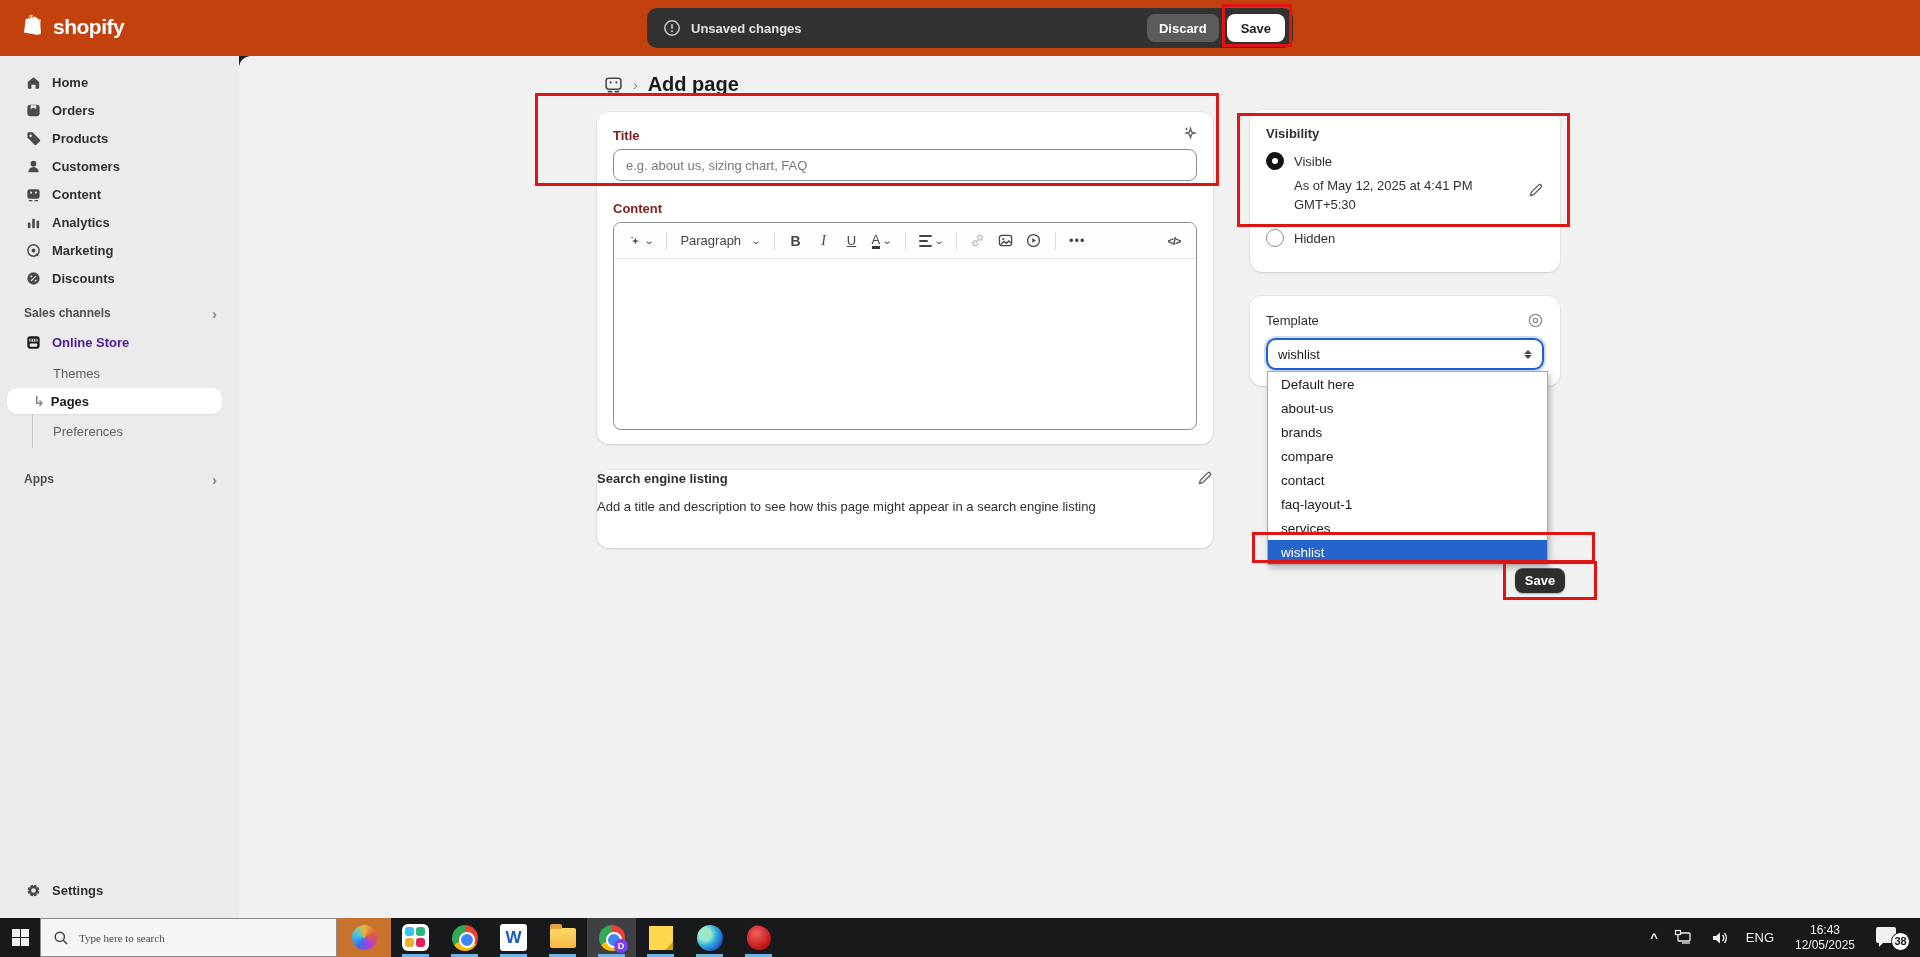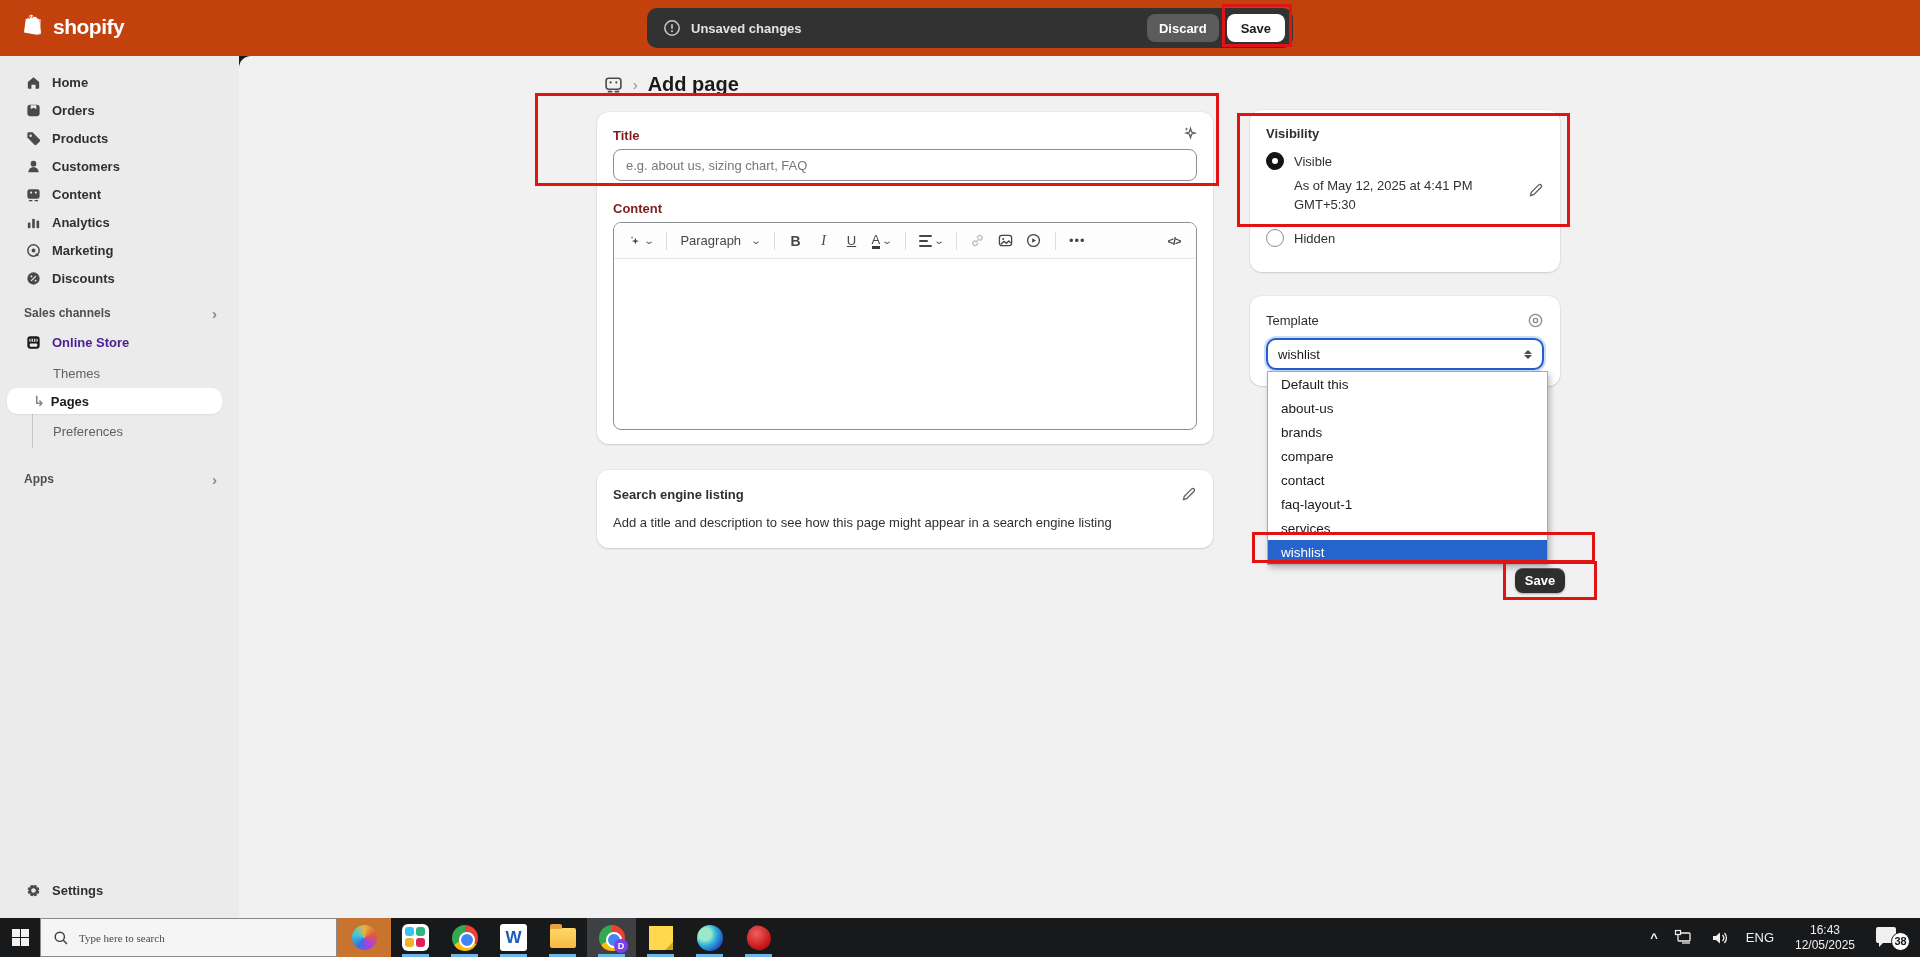--- a/index.html
+++ b/index.html
@@ -64,21 +64,21 @@
   .tb-b { font-weight:bold; font-size:14px; }
   .tb-i { font-style:italic; font-family:"Liberation Serif","DejaVu Serif",serif; font-size:14px; }
   .tb-u { text-decoration:underline; font-size:13px; }
   .tb-a { font-size:13px; border-bottom:3px solid #3b3b3b; line-height:13px; }
   .tb-disabled { color:#b8bcbf; }
   .tb-code { margin-left:auto; font-size:11px; font-weight:bold; letter-spacing:-1px; }
   .chev-dn { font-size:10px; color:#5a5d60; transform:scaleX(1.4); }
   .align-bars { display:flex; flex-direction:column; gap:3px; }
   .align-bars i { display:block; height:2px; background:#44474a; border-radius:1px; }
 
-  .seo-card { left:597px; top:470px; width:616px; height:78px; padding:16px; }
+  .seo-card { left:597px; top:470px; width:616px; height:78px; padding:0; }
   .seo-head { display:flex; align-items:center; }
   .seo-title { font-size:13px; font-weight:650; color:#303030; }
   .seo-desc { margin-top:13px; font-size:13px; color:#303030; }
   .icon-right { margin-left:auto; }
 
   
   .vis-card { left:1250px; top:110px; width:310px; height:162px; padding:16px; }
   .card-h { font-size:13px; font-weight:650; color:#303030; }
   .radio-row { display:flex; align-items:center; gap:10px; margin-top:11px; }
   .radio-on { width:18px; height:18px; border-radius:50%; border:6px solid #141414; background:#fff; }
@@ -454,21 +454,21 @@
     <div class="tpl-select">
       <span>wishlist</span>
       <span class="updown">
           <b class="up"></b>
           <b class="dn"></b>
         </span>
     </div>
   </div>
 
   <div class="abs dropdown">
-    <div class="dd-item">Default this</div>
+    <div class="dd-item">Default here</div>
     <div class="dd-item">about-us</div>
     <div class="dd-item">brands</div>
     <div class="dd-item">compare</div>
     <div class="dd-item">contact</div>
     <div class="dd-item">faq-layout-1</div>
     <div class="dd-item">services</div>
     <div class="dd-item hl">wishlist</div>
   </div>
 
   <button class="abs btn-save-bottom">Save</button>

